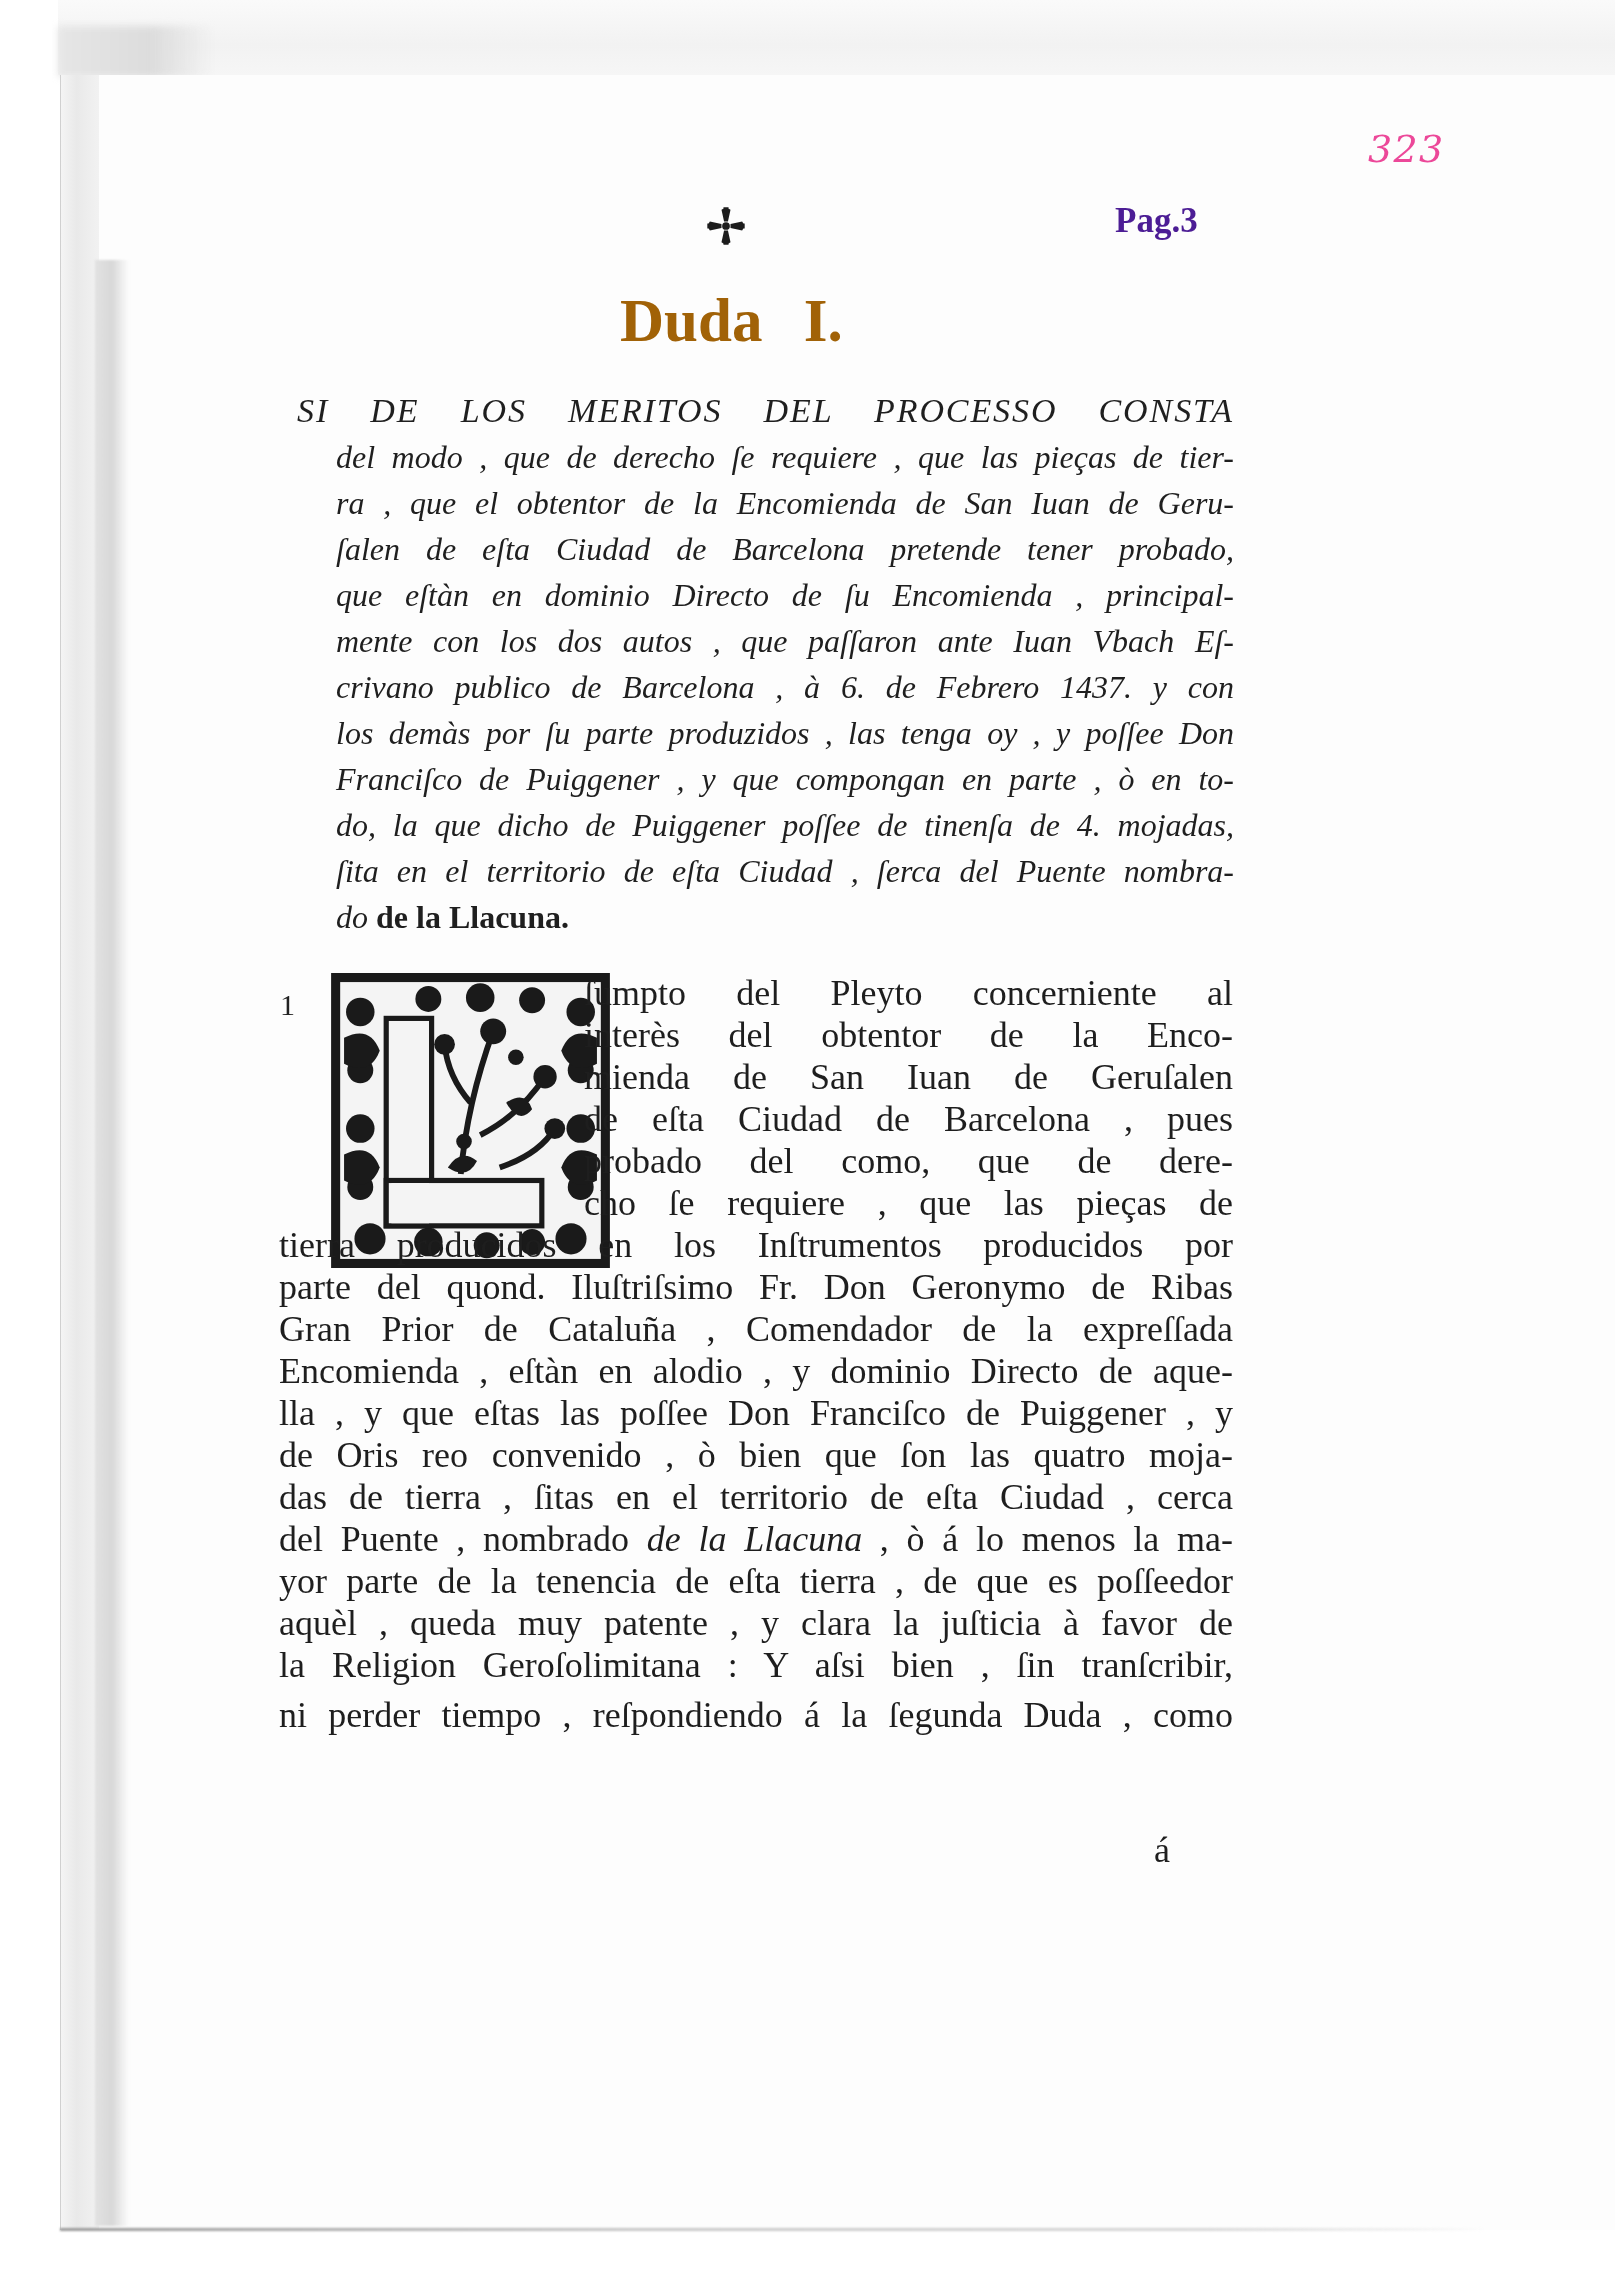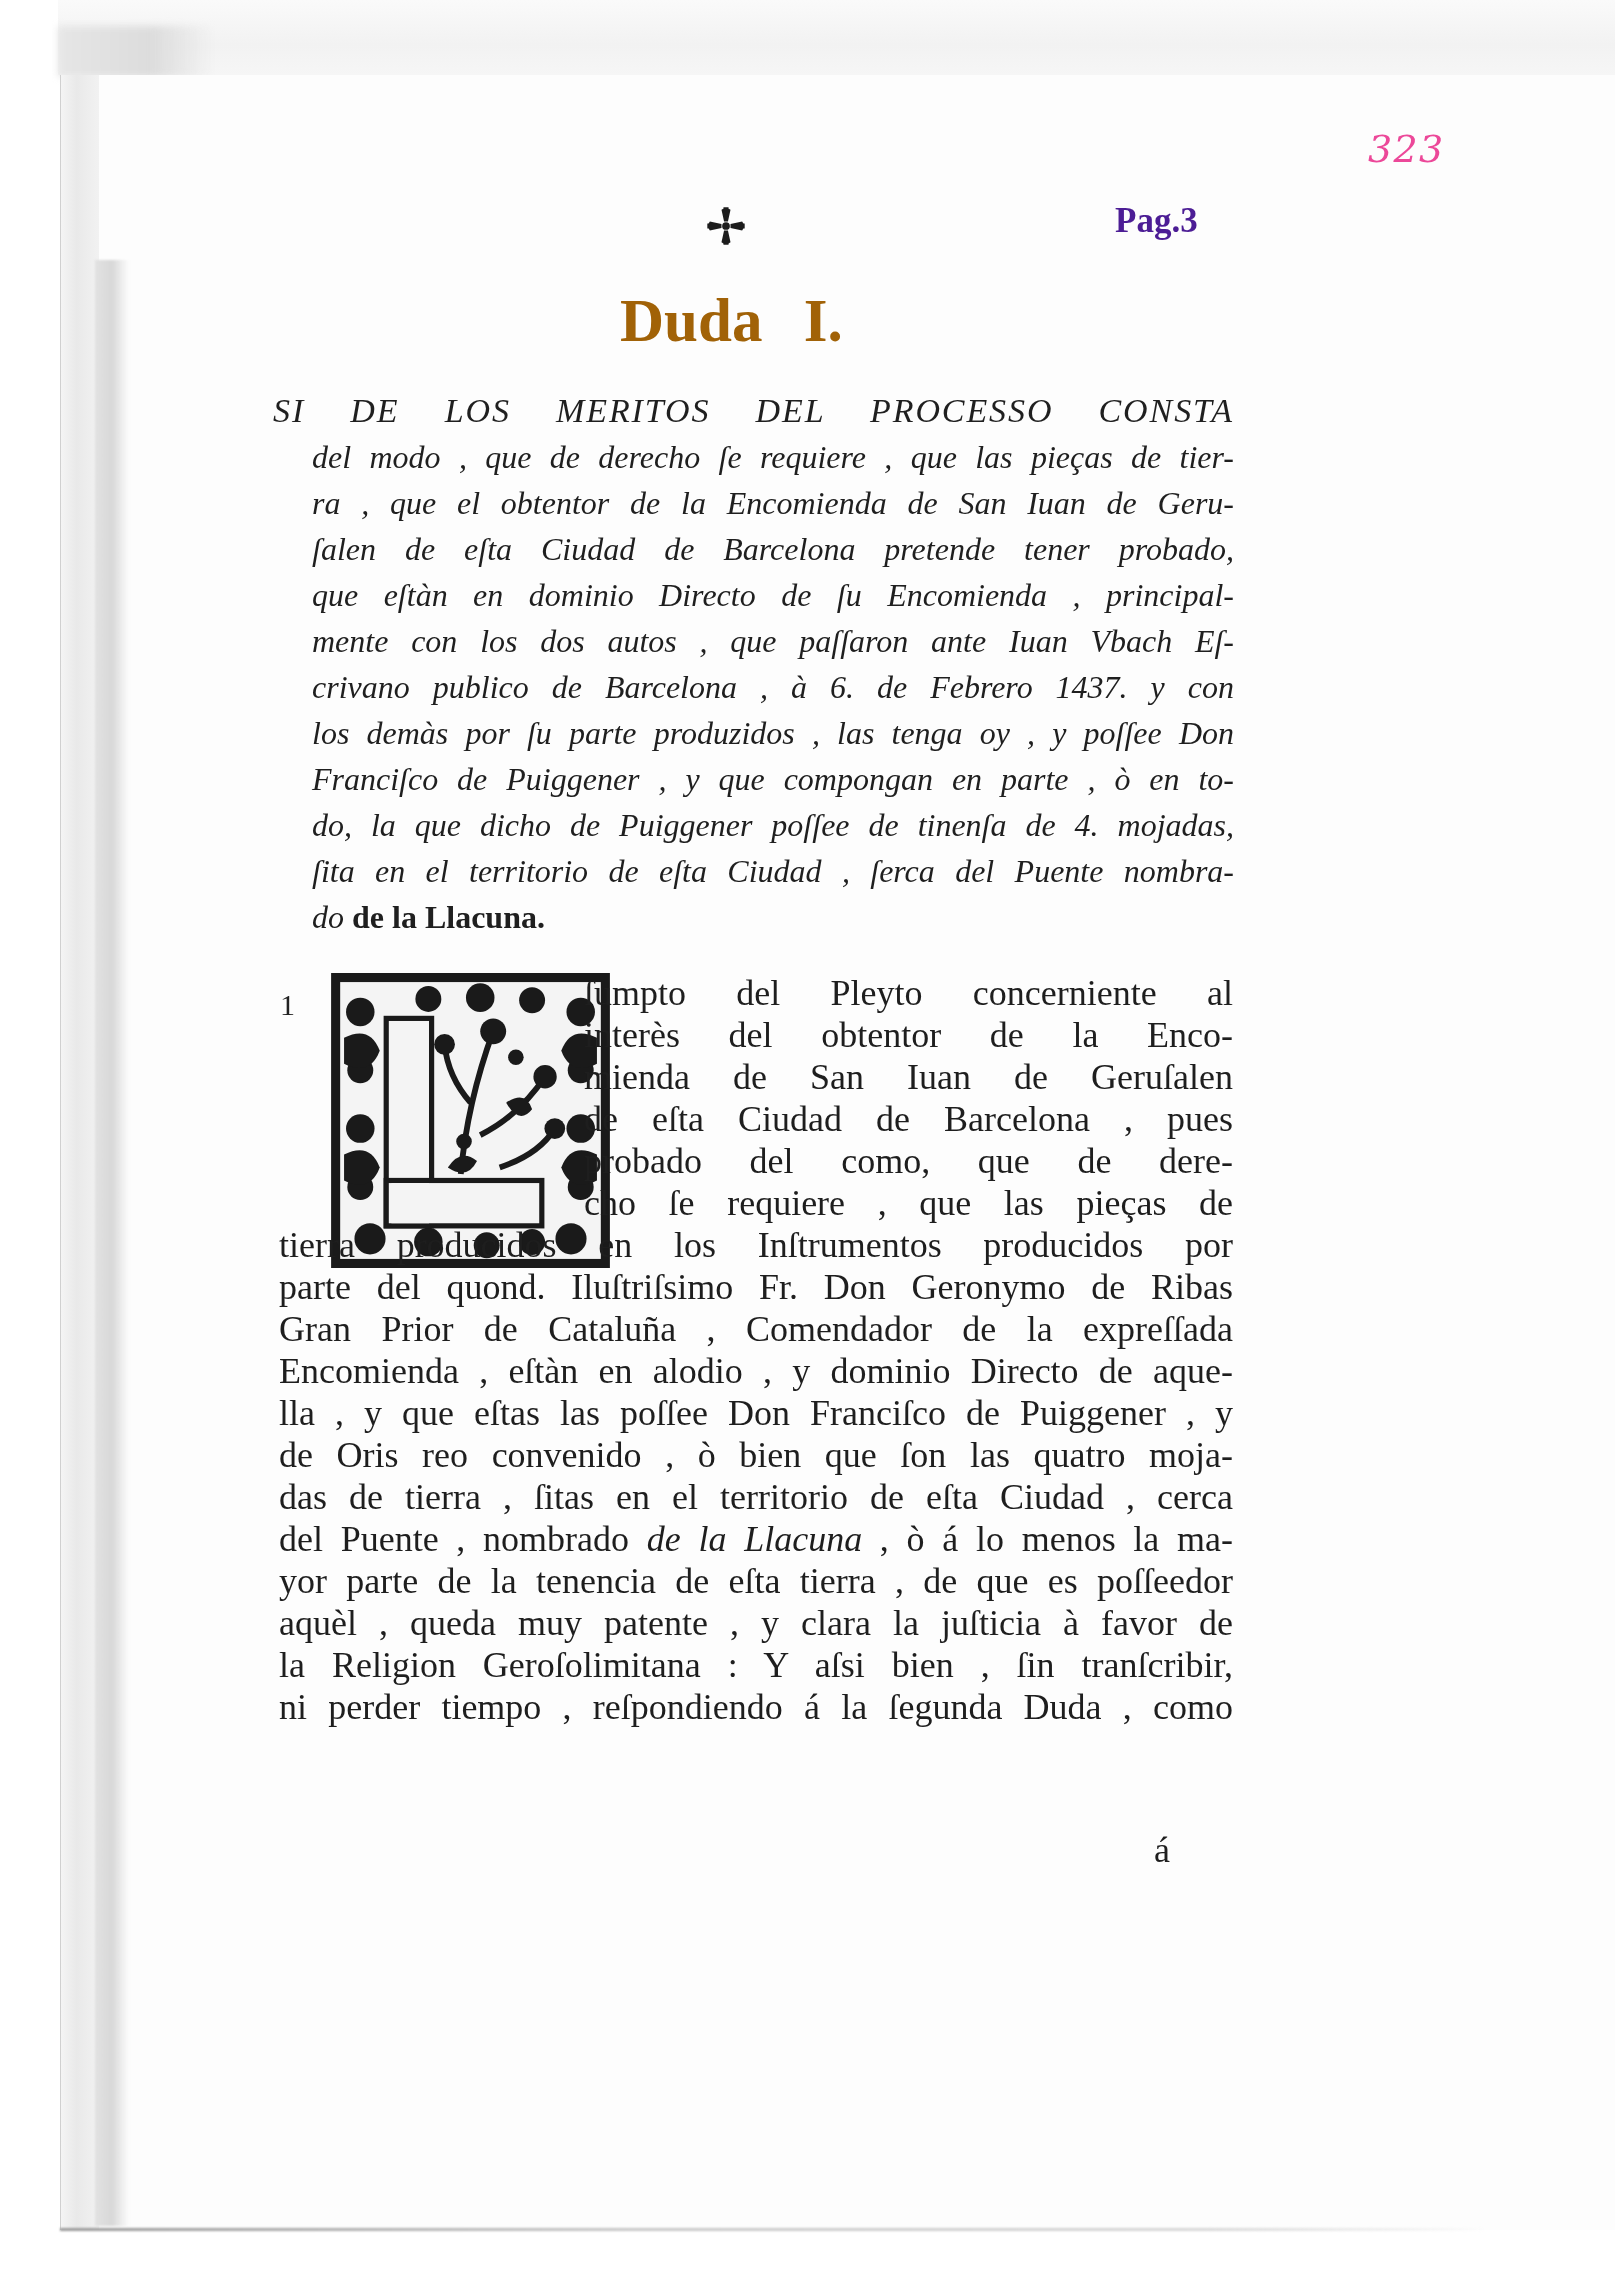--- a/index.html
+++ b/index.html
@@ -94,20 +94,21 @@
     font-style: italic;
     font-size: 32px;
     line-height: 46px;
     color: #1f1f1f;
   }
   .question .qline {
     display: block;
     white-space: nowrap;
     text-align: justify;
     text-align-last: justify;
+    margin-left: 24px;
   }
   .question .qline.first {
     font-size: 34px;
     letter-spacing: 1.9px;
   }
   .question .qline.indent {
     padding-left: 39px;
   }
   .question .qline.last {
     text-align-last: left;
@@ -140,20 +141,21 @@
     display: block;
     white-space: nowrap;
     text-align: justify;
     text-align-last: justify;
   }
   .body-text .bline.wrap {
     padding-left: 305px;
   }
   .body-text .bline.last {
     text-align-last: justify;
+    margin-top: 8px;
   }
   .body-text em {
     font-style: italic;
   }
   .catchword {
     position: absolute;
     left: 1154px; top: 1829px;
     font-size: 36px;
     color: #1e1e1e;
   }

